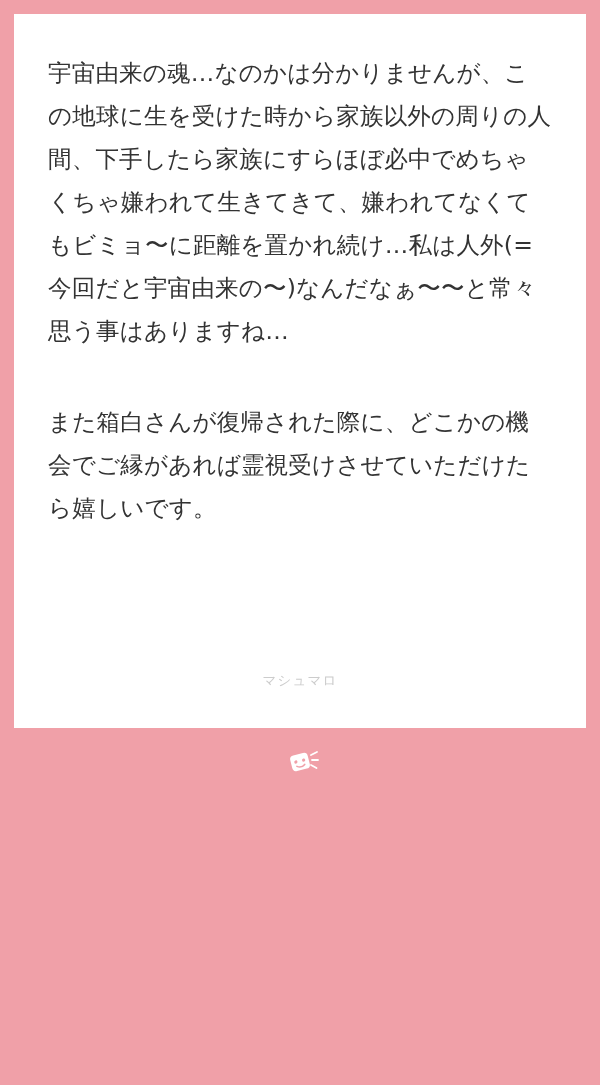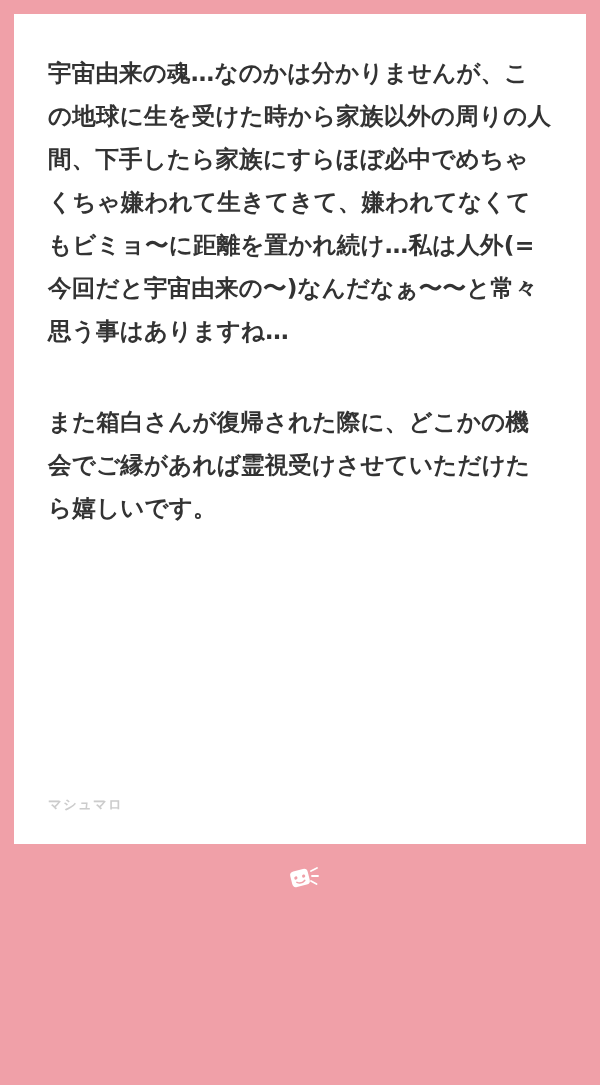--- a/index.html
+++ b/index.html
@@ -20,45 +20,44 @@
     box-sizing: border-box;
     padding: 14px 14px 0 14px;
     display: flex;
     flex-direction: column;
     align-items: center;
   }
   .card {
     width: 572px;
     background: #ffffff;
     box-sizing: border-box;
-    padding: 38px 34px 16px 34px;
+    padding: 38px 34px 24px 34px;
     flex: 0 0 auto;
-    height: 830px;
+    height: 714px;
     display: flex;
     flex-direction: column;
-    font-weight: bold;
   }
   .message-body {
     flex: 1 1 auto;
   }
   .para {
     font-size: 23.5px;
     line-height: 43px;
     color: #333333;
     letter-spacing: 0.2px;
     margin: 0 0 43px 0;
     text-align: left;
     word-break: break-all;
   }
   .para:last-child {
     margin-bottom: 0;
     margin-top: 48px;
   }
   .brand {
-    text-align: left;
+    text-align: center;
     font-size: 13.5px;
     color: #cccccc;
     letter-spacing: 1.2px;
     padding: 8px 0 14px 0;
   }
   .footer {
     width: 600px;
     height: 67px;
     display: flex;
     align-items: center;

